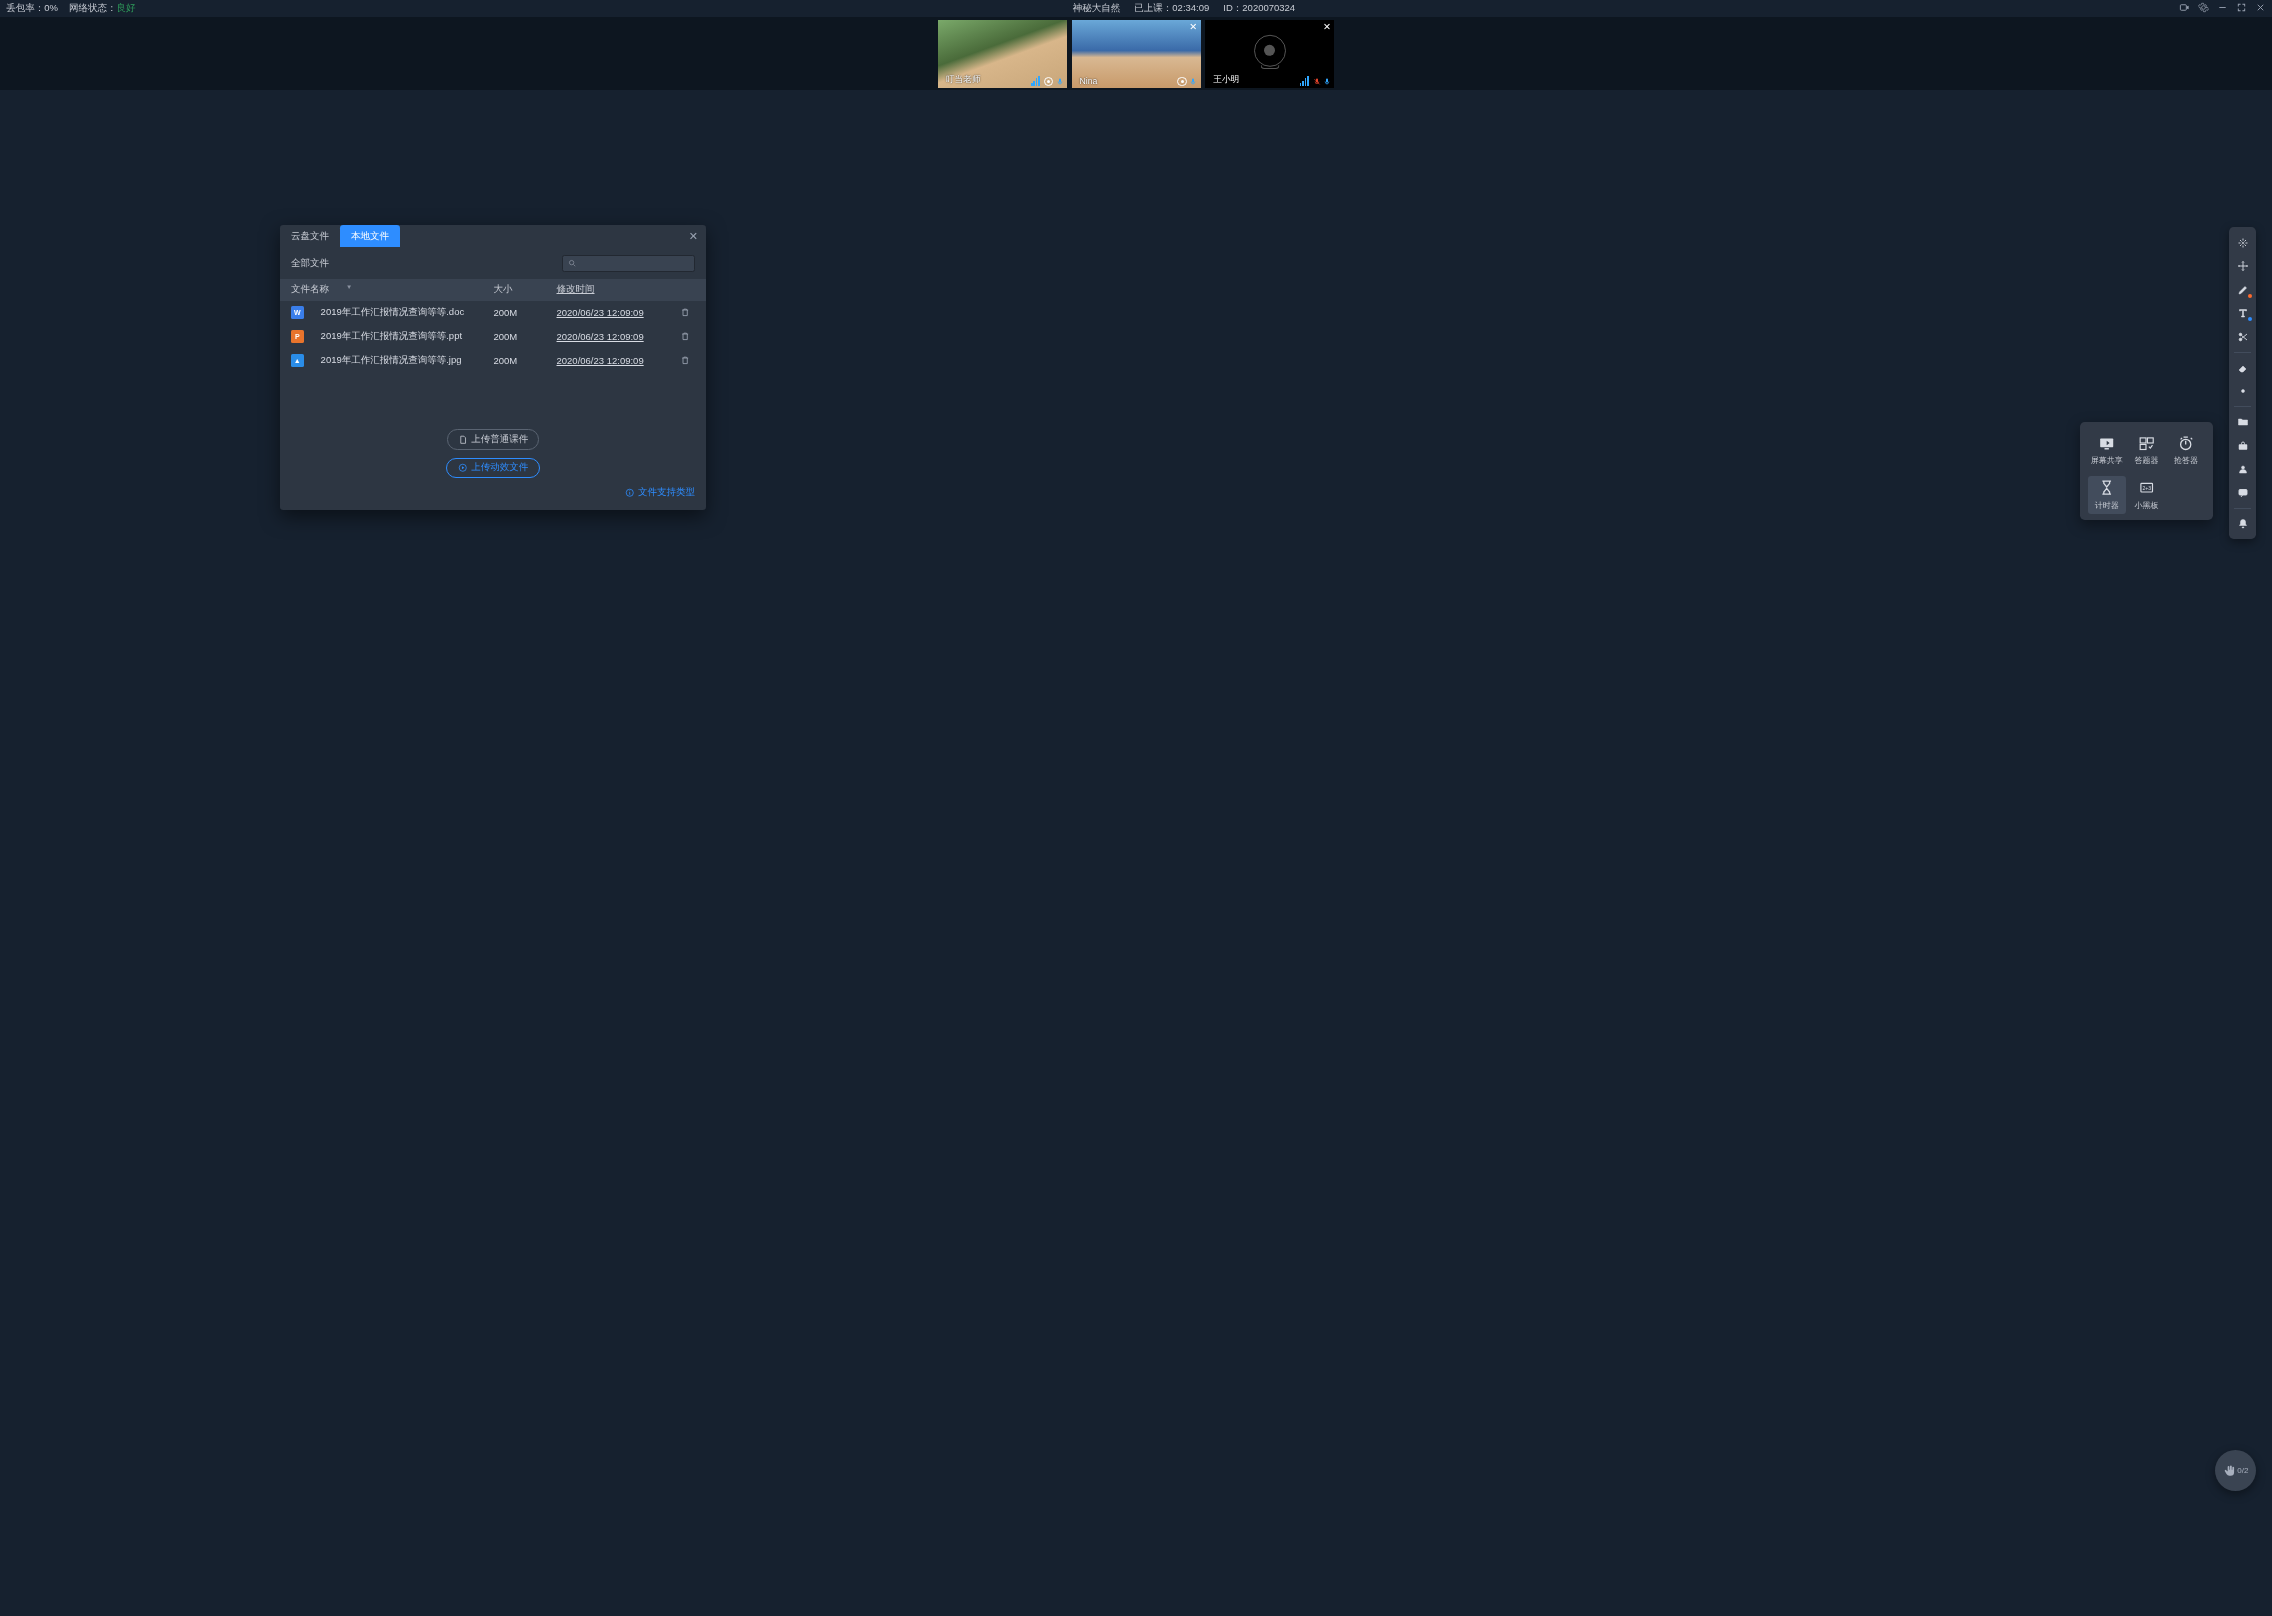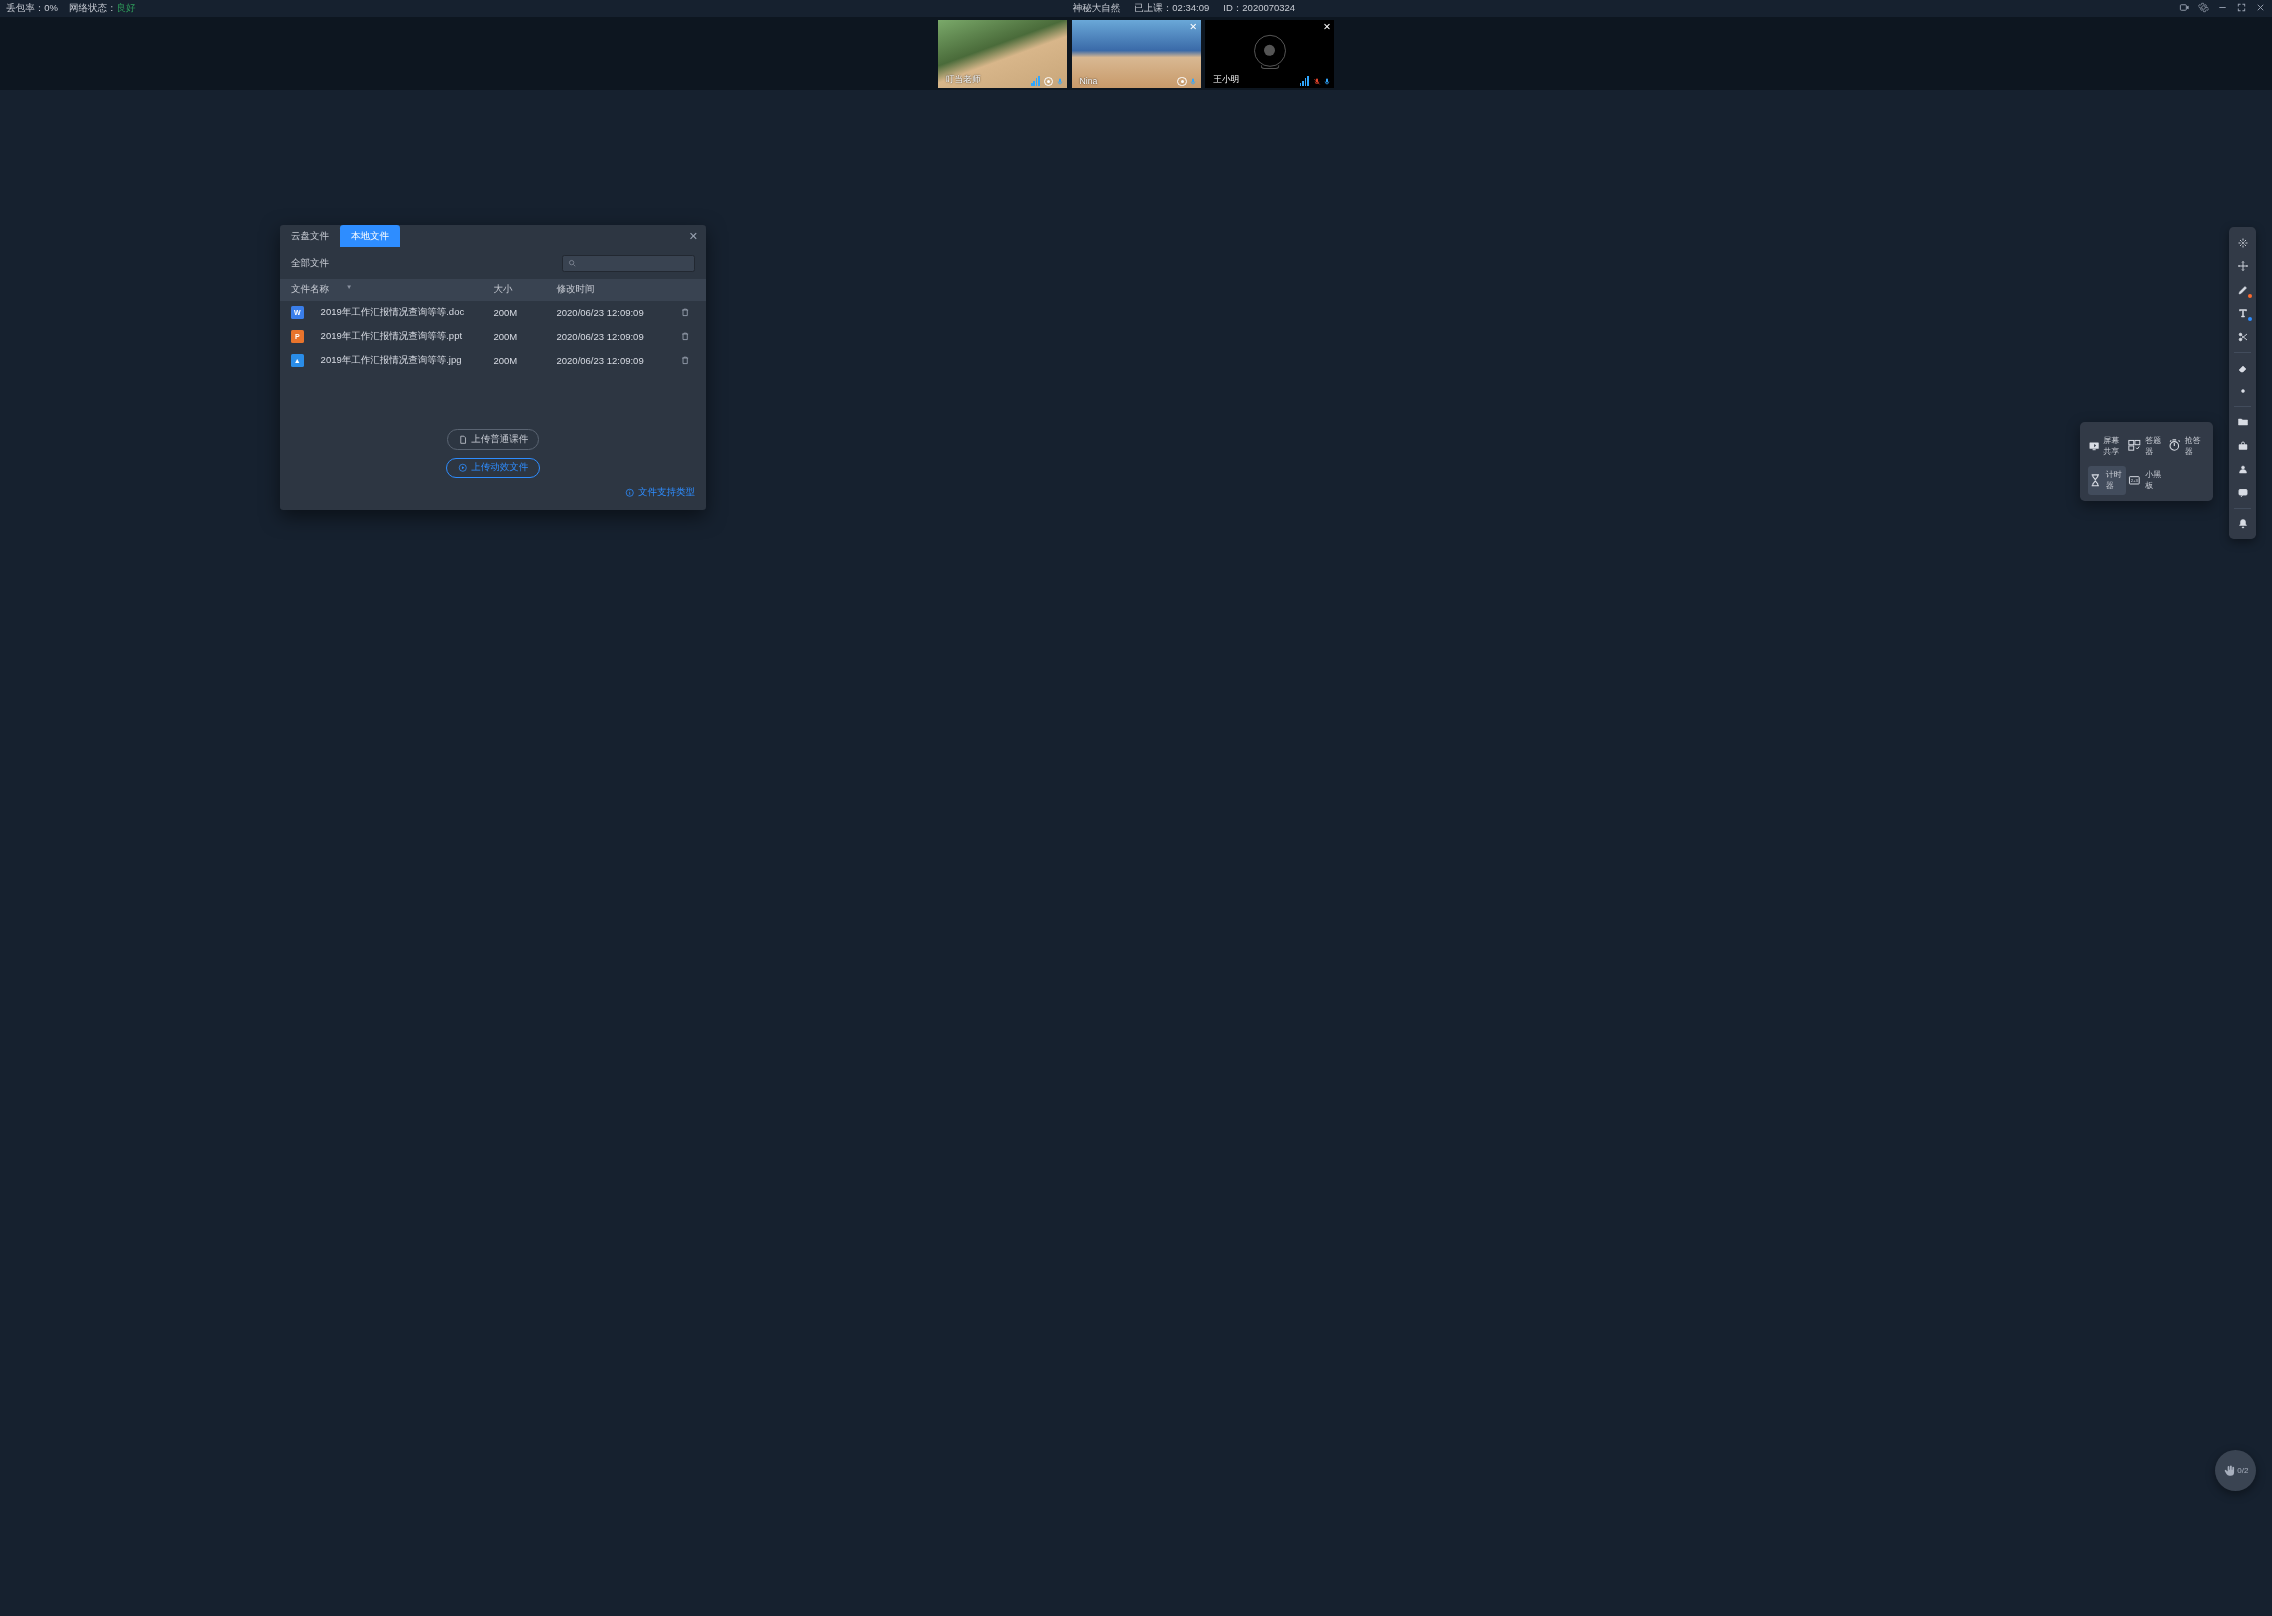--- a/index.html
+++ b/index.html
@@ -40,36 +40,36 @@
   .tab.active { background:#2e8dff; color:#fff; }
   .dlg-close { position:absolute; right:8px; top:4.7px; font-size:11px; color:#9aa3b2; cursor:pointer; }
   .dlg-sub { display:flex; align-items:center; padding:8px 11px 6.3px; gap:6px; }
   .dlg-sub .label { font-size:9.5px; }
   .searchbox { margin-left:auto; width:133px; height:17.4px; background:#394351; border:0.8px solid #222831; border-radius:2.4px; display:flex; align-items:center; padding:0 4.7px; }
   .searchbox svg { width:8.7px; height:8.7px; fill:#8a92a0; }
   .thead, .trow { display:flex; align-items:center; padding:0 11px; font-size:9.5px; }
   .thead { height:22px; background:#394351; color:#c8ccd4; }
   .col-name { flex:1; display:flex; gap:17px; }
   .col-size { width:63px; }
-  .col-time { width:118px; }
+  .col-time { width:118px;text-decoration:underline; }
   .col-act  { width:20.5px; text-align:center; }
   .sort-ic { font-size:6.3px; color:#8a92a0; }
   .trow { height:24px; color:#d8dce4; }
   .trow:nth-child(odd){ background:#2d3642; }
   .f-ic { width:12.6px; height:12.6px; border-radius:1.6px; font-size:7px; color:#fff; display:flex; align-items:center; justify-content:center; font-weight:600; }
   .f-doc{background:#3a7eea}.f-ppt{background:#e8742c}.f-img{background:#2a8de8}
   .trash { width:10.3px; height:10.3px; }
   .dlg-foot { display:flex; align-items:center; padding:9.5px 11px 11px; gap:8px;flex-direction:column; }
   .btn-outline { height:20.5px; padding:0 9.5px; border:0.8px solid #5a6472; border-radius:10.3px; background:transparent; color:#c8ccd4; font-size:9.5px; display:flex; align-items:center; gap:4px; cursor:pointer; }
   .btn-primary { height:20.5px; padding:0 11px; border:0.8px solid #2e8dff; border-radius:10.3px; background:transparent; color:#2e8dff; font-size:9.5px; display:flex; align-items:center; gap:4px; cursor:pointer; }
   .support { margin-left:auto; font-size:9.5px; color:#2e8dff; display:flex; align-items:center; gap:3.2px; cursor:pointer; }
 
   
   .tools-pop { position:absolute; right:59px; top:422px; background:#323a47; border-radius:4.7px; padding:9.5px 8px 6.3px; display:grid; grid-template-columns:repeat(3,38px); gap:6.3px 1.6px; box-shadow:0 4.7px 14px rgba(0,0,0,.4); }
-  .tbtn { display:flex; flex-direction:row; align-items:center; gap:3.2px; cursor:pointer; padding:3.2px 0; border-radius:3.2px; }
+  .tbtn { display:flex; flex-direction:column; align-items:center; gap:3.2px; cursor:pointer; padding:3.2px 0; border-radius:3.2px; }
   .tbtn.on { background:#424c5c; }
   .tbtn .ic { width:17.4px; height:17.4px; display:flex; align-items:center; justify-content:center; }
   .tbtn .lbl { font-size:8px; color:#c8ccd4; }
 
   
   .vbar { position:absolute; right:16px; top:227px; width:27px; background:#323a47; border-radius:4.7px; display:flex; flex-direction:column; align-items:center; padding:4.7px 0; gap:1.6px; box-shadow:0 3.2px 9.5px rgba(0,0,0,.4); }
   .vbtn { width:22px; height:22px; display:flex; align-items:center; justify-content:center; position:relative; cursor:pointer; border-radius:3.2px; }
   .vbtn svg { width:12px; height:12px; fill:#d8dce4; stroke:#d8dce4; }
   .vsep { width:17.4px; height:0.8px; background:#424c5c; margin:2.4px 0; }
   .dot-or { position:absolute; right:1.6px; bottom:3.2px; width:4px; height:4px; background:#ff6a2c; border-radius:50%; }

